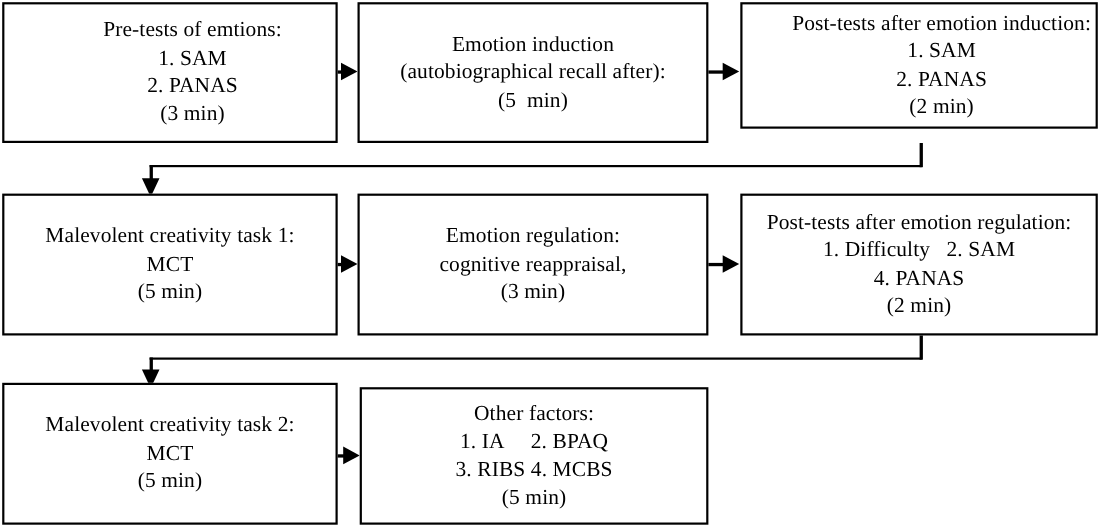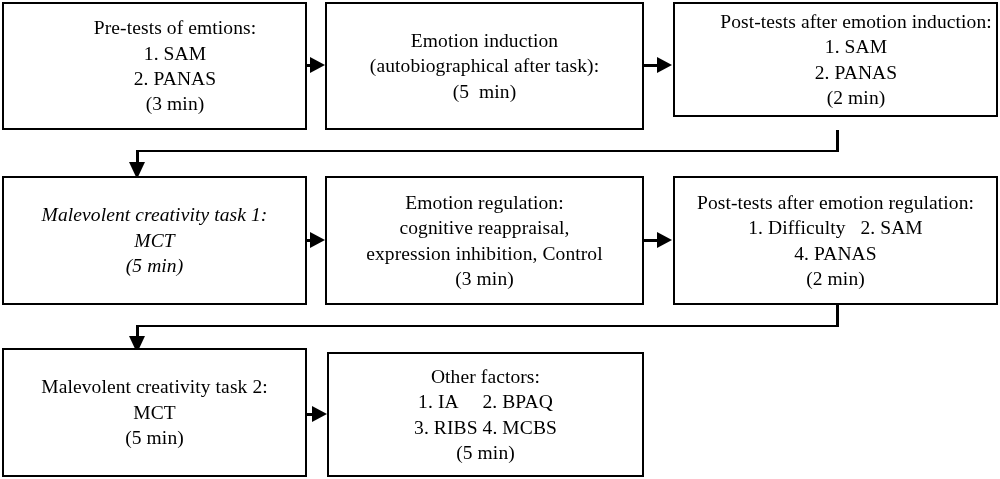--- a/index.html
+++ b/index.html
@@ -33,21 +33,21 @@
   }
   .flow-box .line {
     display: block;
     white-space: pre;
   }
   
   #box-pretests      { left: 2px;   top: 2px;   width: 305px; height: 128px; padding-left: 41px; }
   #box-induction     { left: 325px; top: 2px;   width: 319px; height: 128px; text-align: center; }
   #box-postinduction { left: 673px; top: 2px;   width: 325px; height: 115px; padding-left: 41px; }
   
-  #box-mct1          { left: 2px;   top: 176px; width: 305px; height: 129px; font-style: italic; }
+  #box-mct1          { left: 2px;   top: 176px; width: 305px; height: 129px; }
   #box-regulation    { left: 325px; top: 176px; width: 319px; height: 129px; }
   #box-postregulation{ left: 673px; top: 176px; width: 325px; height: 129px; }
   
   #box-mct2          { left: 2px;   top: 348px; width: 305px; height: 129px; }
   #box-otherfactors  { left: 327px; top: 352px; width: 317px; height: 125px; }
 
   
   .h-arrow {
     position: absolute;
     height: 16px;
@@ -135,21 +135,21 @@
     <span class="line">(3 min)</span>
   </div>
 
   <div class="h-arrow" id="arrow-pretests-induction">
     <span class="shaft"></span>
     <span class="head"></span>
   </div>
 
   <div class="flow-box" id="box-induction">
     <span class="line">Emotion induction</span>
-    <span class="line">(autobiographical after task):</span>
+    <span class="line">(autobiographical recall after):</span>
     <span class="line">(5  min)</span>
   </div>
 
   <div class="h-arrow" id="arrow-induction-postinduction">
     <span class="shaft"></span>
     <span class="head"></span>
   </div>
 
   <div class="flow-box" id="box-postinduction">
     <span class="line">Post-tests after emotion induction:</span>
@@ -172,21 +172,20 @@
   </div>
 
   <div class="h-arrow" id="arrow-mct1-regulation">
     <span class="shaft"></span>
     <span class="head"></span>
   </div>
 
   <div class="flow-box" id="box-regulation">
     <span class="line">Emotion regulation:</span>
     <span class="line">cognitive reappraisal,</span>
-    <span class="line">expression inhibition, Control</span>
     <span class="line">(3 min)</span>
   </div>
 
   <div class="h-arrow" id="arrow-regulation-postregulation">
     <span class="shaft"></span>
     <span class="head"></span>
   </div>
 
   <div class="flow-box" id="box-postregulation">
     <span class="line">Post-tests after emotion regulation:</span>

